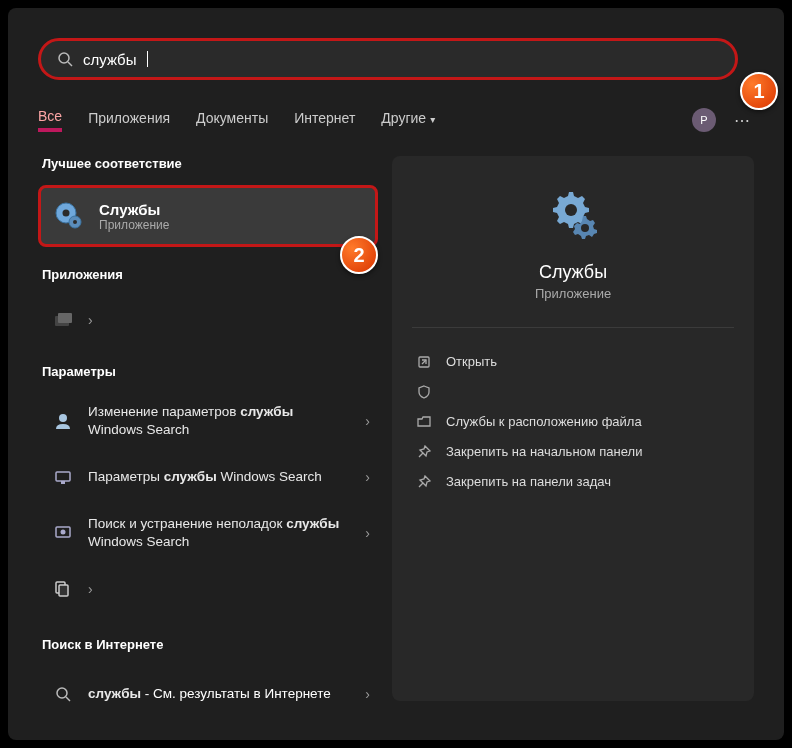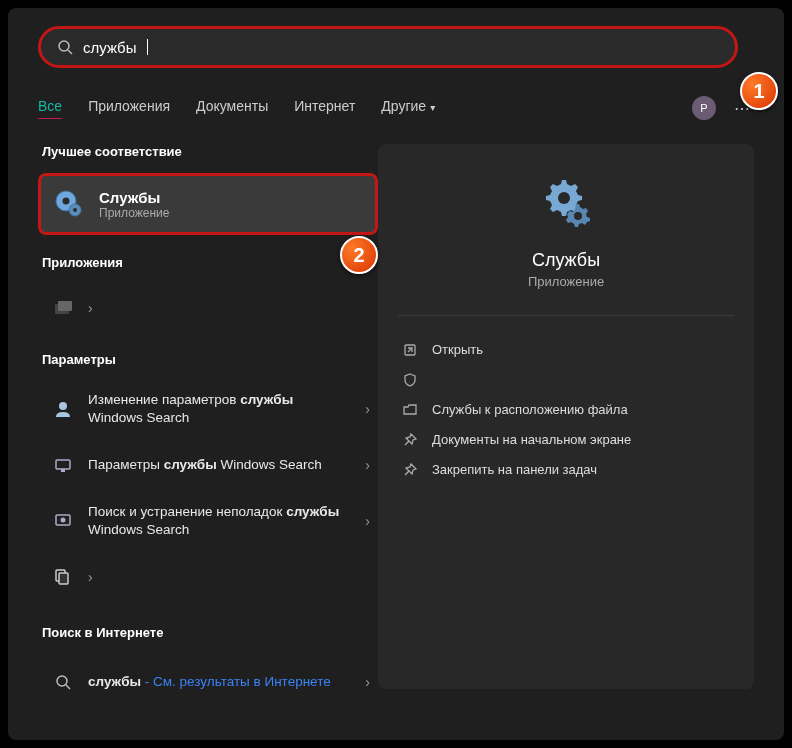--- a/index.html
+++ b/index.html
@@ -10,21 +10,21 @@
     color: #e8e8e8;
     overflow: hidden;
     position: relative;
   }
   .frame {
     position: absolute;
     left: 8px; top: 8px;
     width: 776px; height: 732px;
     background: #1f1f1f;
     border-radius: 8px;
-    padding: 18px 30px 0 30px;
+    padding: 30px 30px 0 30px;
   }
 
   
   .search-wrap {
     position: relative;
     width: 700px;
     height: 42px;
     border: 3px solid #c31717;
     border-radius: 24px;
     background: #2a2a2a;
@@ -43,21 +43,21 @@
   
   .tabs-row {
     display: flex;
     align-items: center;
     margin-top: 28px;
     gap: 26px;
     font-size: 14px;
     color: #ccc;
   }
   .tab { cursor: pointer; padding-bottom: 4px; }
-  .tab.active { color: #14b8a6; border-bottom: 1px solid #be185d; }
+  .tab.active { color: #fca5a5; border-bottom: 4px solid #be185d; }
   .tab .chev { margin-left:4px; font-size:10px; }
   .right-icons {
     margin-left: auto;
     display: flex;
     align-items: center;
     gap: 14px;
   }
   .avatar {
     width: 24px; height: 24px;
     border-radius: 50%;
@@ -69,20 +69,21 @@
     width: 24px; height: 24px;
     display: flex; align-items: center; justify-content: center;
     color: #ccc;
     font-size: 16px;
   }
 
   
   .content {
     display: flex;
     margin-top: 24px;
+    gap: 14px;
   }
   .left-col { flex: 0 0 340px; }
   .right-col {
     flex: 1;
     background: #282828;
     border-radius: 8px;
     padding: 30px 20px 20px 20px;
     height: 545px;
   }
 
@@ -118,21 +119,21 @@
     align-items: center;
     height: 48px;
     padding: 0 8px 0 14px;
     gap: 14px;
     border-radius: 6px;
     cursor: pointer;
   }
   .list-item.tall { height: 56px; }
   .li-icon { width: 22px; height: 22px; display:flex; align-items:center; justify-content:center; flex-shrink:0;}
   .li-text { flex:1; font-size: 13.5px; color: #e8e8e8; line-height:1.35; }
-  .li-text .dim { color:#3b82f6; }
+  .li-text .dim { color:#ffffff; }
   .li-text b { font-weight:600; }
   .chev-r { color:#999; font-size:14px; }
 
   
   .preview-icon {
     width: 54px; height: 54px;
     margin: 0 auto;
     display:flex; align-items:center; justify-content:center;
   }
   .preview-title {
@@ -329,21 +330,21 @@
             </svg>
           </span>
         <span>Службы к расположению файла</span>
       </div>
       <div class="action">
         <span class="action-icon">
             <svg width="14" height="14" viewBox="0 0 14 14" fill="none" stroke="#aaa" stroke-width="1.3">
               <path d="M8 1 L13 6 L10 7 L9 11 L6 8 L2 12 L6 8 L3 5 L7 4 Z"></path>
             </svg>
           </span>
-        <span>Документы на начальном экране</span>
+        <span>Закрепить на начальном панели</span>
       </div>
       <div class="action">
         <span class="action-icon">
             <svg width="14" height="14" viewBox="0 0 14 14" fill="none" stroke="#aaa" stroke-width="1.3">
               <path d="M8 1 L13 6 L10 7 L9 11 L6 8 L2 12 L6 8 L3 5 L7 4 Z"></path>
             </svg>
           </span>
         <span>Закрепить на панели задач</span>
       </div>
     </div>

